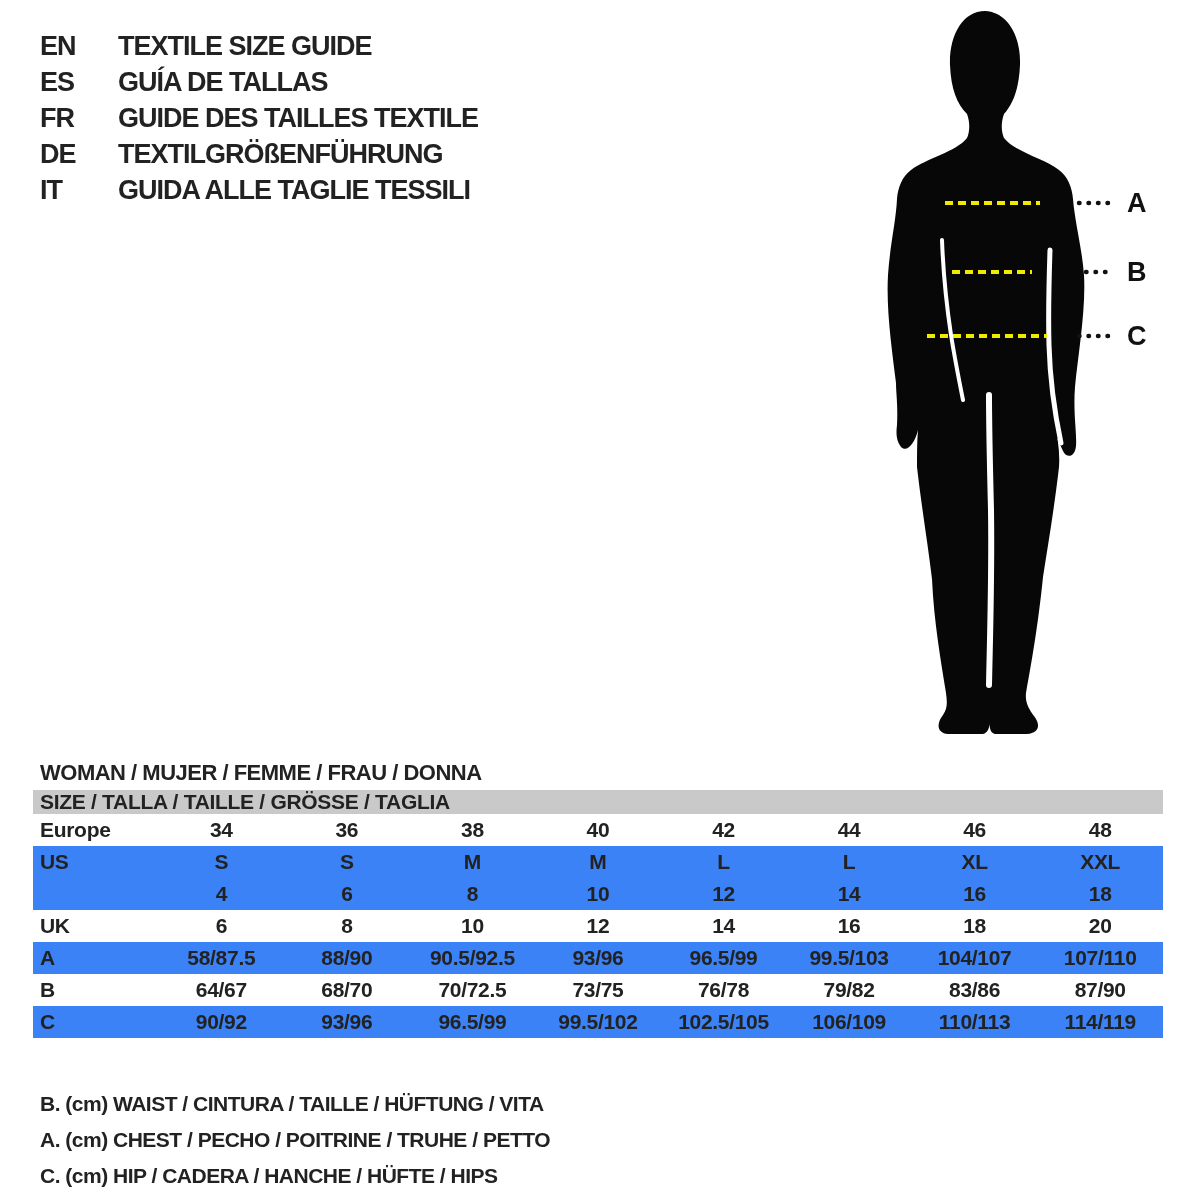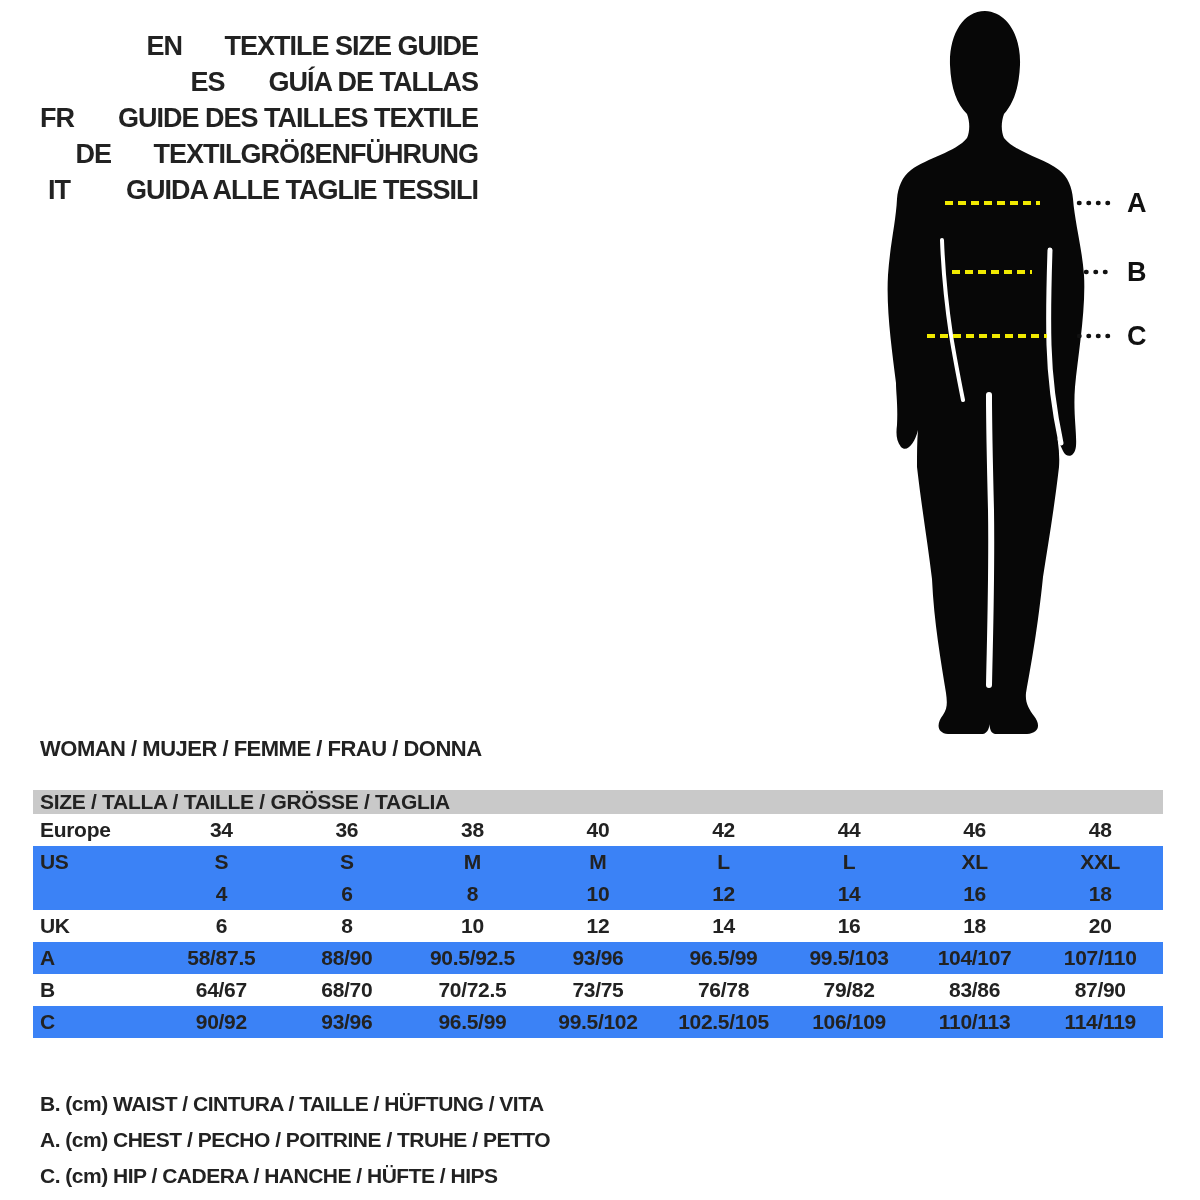--- a/index.html
+++ b/index.html
@@ -3,29 +3,29 @@
 <meta charset="utf-8">
 <style>
   html,body{margin:0;padding:0;}
   body{
     width:1200px;height:1200px;position:relative;background:#ffffff;
     font-family:"Liberation Sans","DejaVu Sans",sans-serif;
     color:#222;overflow:hidden;
   }
   
   .lang-list{position:absolute;left:40px;top:28px;}
-  .lang-row{display:flex;line-height:36px;font-size:27px;font-weight:bold;letter-spacing:-1px;justify-content:flex-end;}
+  .lang-row{display:flex;line-height:36px;font-size:27px;font-weight:bold;letter-spacing:-1px;}
   .lang-code{width:78px;flex:0 0 78px;}
   .lang-label{white-space:nowrap;}
 
   
   .figure{position:absolute;left:855px;top:5px;width:350px;height:735px;}
 
   
-  .section-title{position:absolute;left:40px;top:736px;font-size:22px;font-weight:bold;letter-spacing:-0.5px;}
+  .section-title{position:absolute;left:40px;top:760px;font-size:22px;font-weight:bold;letter-spacing:-0.5px;}
 
   
   table.size-table{
     position:absolute;left:33px;top:790px;width:1130px;
     border-collapse:collapse;table-layout:fixed;
     font-size:21px;font-weight:bold;color:#222;letter-spacing:-0.3px;
   }
   table.size-table th{
     background:#c9c9c9;height:16px;text-align:left;padding:0 0 0 7px;
     font-size:21px;font-weight:bold;letter-spacing:-0.3px;

